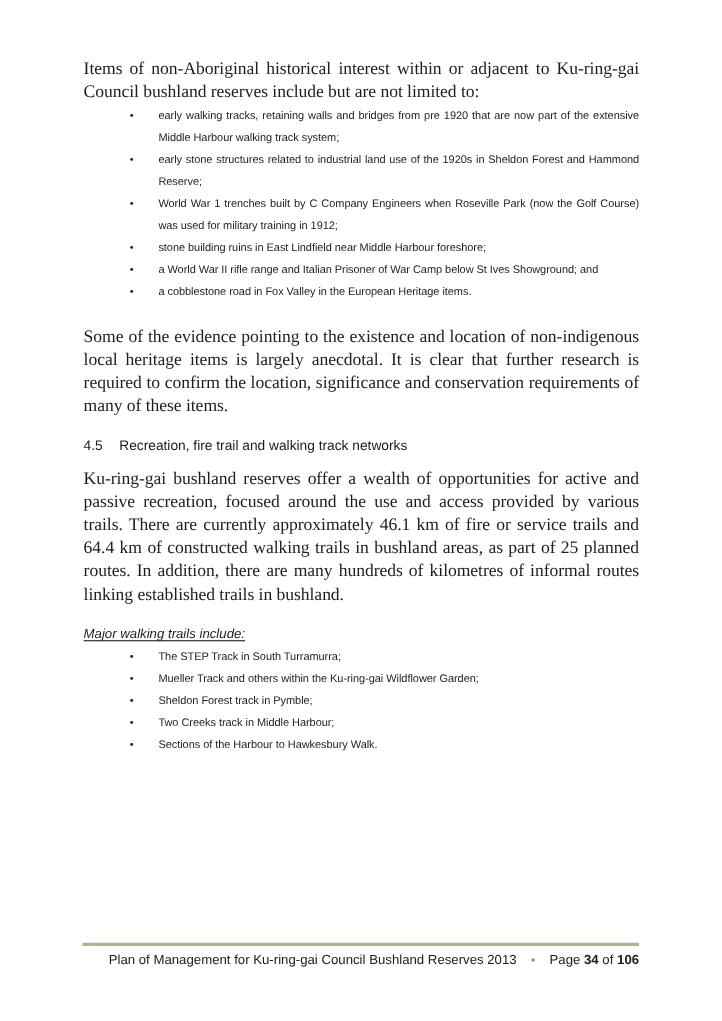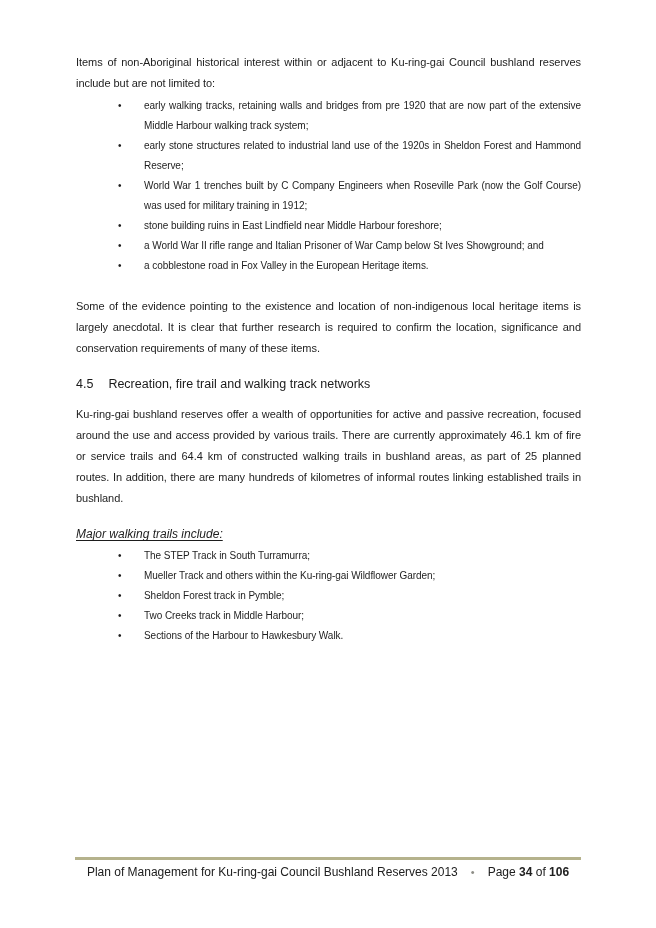--- a/index.html
+++ b/index.html
@@ -16,24 +16,25 @@
   }
   .page {
     position: absolute;
     inset: 0;
     box-sizing: border-box;
     padding: 52px 75px 0 76px;
     background: #ffffff;
   }
   .para {
     margin: 0;
-    font-size: 11px;
+    font-size: 16px;
     line-height: 21px;
     text-align: justify;
     letter-spacing: -0.05px;
+    font-family: Liberation Serif, serif;
   }
   .mt-20 { margin-top: 20px; }
   .mt-11 { margin-top: 11px; }
   ul.bullets {
     list-style: none;
     margin: 2px 0 0 0;
     padding: 0;
     font-size: 10px;
     line-height: 20px;
   }
@@ -72,21 +73,21 @@
     right: 75px;
     top: 857px;
   }
   .footer-rule {
     height: 3px;
     border: 0;
     margin: 0;
   }
   .footer-line {
     display: flex;
-    justify-content: center;
+    justify-content: flex-end;
     align-items: baseline;
     gap: 13px;
     margin-top: 5px;
     font-size: 12px;
     white-space: nowrap;
     color: #202020;
   }
   .sep-dot {
     font-size: 11px;
     line-height: 12px;

